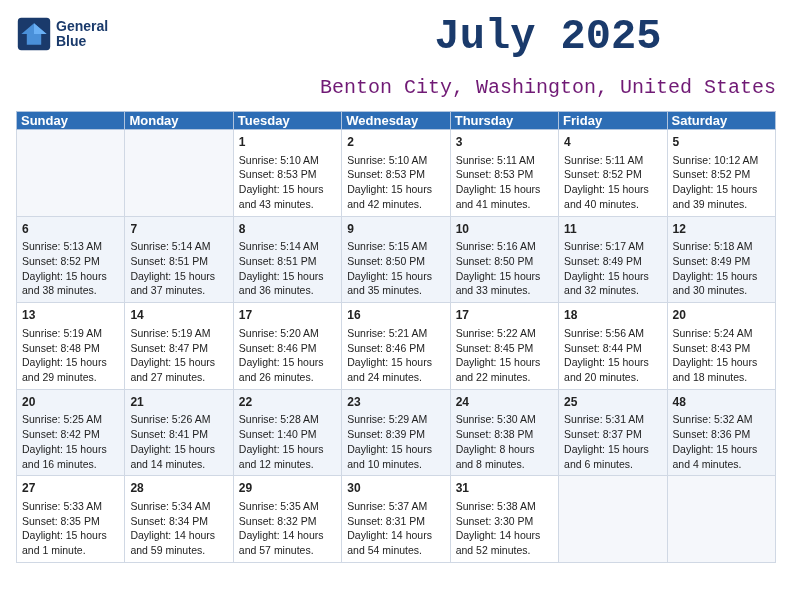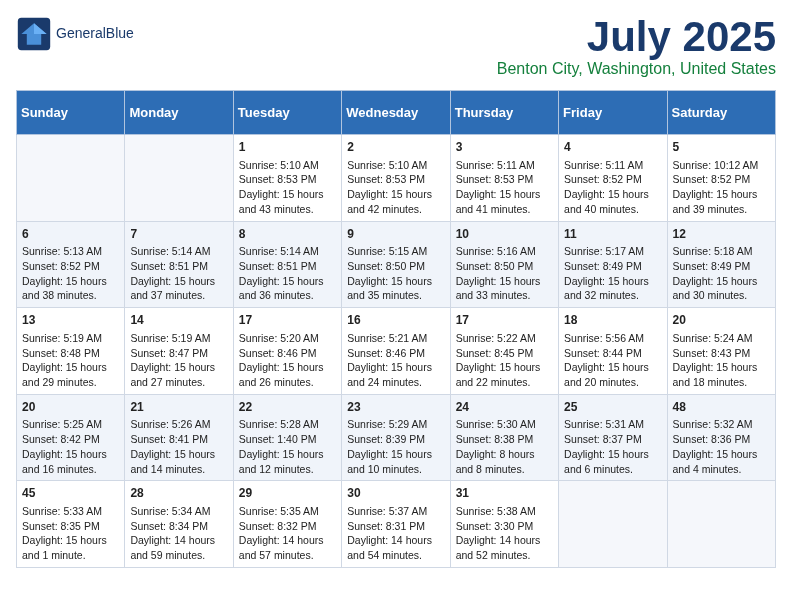--- a/index.html
+++ b/index.html
@@ -16,53 +16,55 @@
       align-items: flex-start;
       margin-bottom: 12px;
     }
     .logo {
       display: flex;
       align-items: center;
       gap: 4px;
     }
     .logo-text {
       display: flex;
+      flex-direction: column;
       font-size: 14px;
-      font-weight: normal;
+      font-weight: bold;
       color: #1a3a6b;
       line-height: 1.1;
     }
     .logo-icon {
       width: 36px;
       height: 36px;
     }
     .title-block {
-      text-align: right;
+      text-align: center;
+      font-family: Liberation Mono, monospace;
     }
     .month-title {
       font-size: 42px;
       font-weight: bold;
       color: #1a3a6b;
       line-height: 1;
     }
     .location-title {
-      font-size: 16px;
-      color: #15803d;
-      margin-top: 2px;
+      font-size: 20px;
+      color: #701a75;
+      margin-top: 18px;
     }
     table {
       width: 100%;
       border-collapse: collapse;
     }
     thead th {
       background-color: #2d6db5;
       color: #fff;
       font-size: 13px;
       font-weight: bold;
-      padding: 14px 4px;
+      padding: 1px 4px;
       text-align: left;
       border: 1px solid #b0c4de;
     }
     tbody td {
       vertical-align: top;
       border: 1px solid #d0d8e4;
       padding: 4px 5px;
       width: calc(100% / 7);
       min-height: 80px;
       background: #fff;
@@ -153,21 +155,21 @@
       <tr>
         <td><span class="day-num">20</span><span>Sunrise: 5:25 AM</span><br><span>Sunset: 8:42 PM</span><br><span>Daylight: 15 hours and 16 minutes.</span></td>
         <td><span class="day-num">21</span><span>Sunrise: 5:26 AM</span><br><span>Sunset: 8:41 PM</span><br><span>Daylight: 15 hours and 14 minutes.</span></td>
         <td><span class="day-num">22</span><span>Sunrise: 5:28 AM</span><br><span>Sunset: 1:40 PM</span><br><span>Daylight: 15 hours and 12 minutes.</span></td>
         <td><span class="day-num">23</span><span>Sunrise: 5:29 AM</span><br><span>Sunset: 8:39 PM</span><br><span>Daylight: 15 hours and 10 minutes.</span></td>
         <td><span class="day-num">24</span><span>Sunrise: 5:30 AM</span><br><span>Sunset: 8:38 PM</span><br><span>Daylight: 8 hours and 8 minutes.</span></td>
         <td><span class="day-num">25</span><span>Sunrise: 5:31 AM</span><br><span>Sunset: 8:37 PM</span><br><span>Daylight: 15 hours and 6 minutes.</span></td>
         <td><span class="day-num">48</span><span>Sunrise: 5:32 AM</span><br><span>Sunset: 8:36 PM</span><br><span>Daylight: 15 hours and 4 minutes.</span></td>
       </tr>
       <tr>
-        <td><span class="day-num">45</span><span>Sunrise: 5:33 AM</span><br><span>Sunset: 8:35 PM</span><br><span>Daylight: 15 hours and 1 minute.</span></td>
+        <td><span class="day-num">27</span><span>Sunrise: 5:33 AM</span><br><span>Sunset: 8:35 PM</span><br><span>Daylight: 15 hours and 1 minute.</span></td>
         <td><span class="day-num">28</span><span>Sunrise: 5:34 AM</span><br><span>Sunset: 8:34 PM</span><br><span>Daylight: 14 hours and 59 minutes.</span></td>
         <td><span class="day-num">29</span><span>Sunrise: 5:35 AM</span><br><span>Sunset: 8:32 PM</span><br><span>Daylight: 14 hours and 57 minutes.</span></td>
         <td><span class="day-num">30</span><span>Sunrise: 5:37 AM</span><br><span>Sunset: 8:31 PM</span><br><span>Daylight: 14 hours and 54 minutes.</span></td>
         <td><span class="day-num">31</span><span>Sunrise: 5:38 AM</span><br><span>Sunset: 3:30 PM</span><br><span>Daylight: 14 hours and 52 minutes.</span></td>
         <td class="empty-cell"></td>
         <td class="empty-cell"></td>
       </tr>
     </tbody>
 </table>
 

